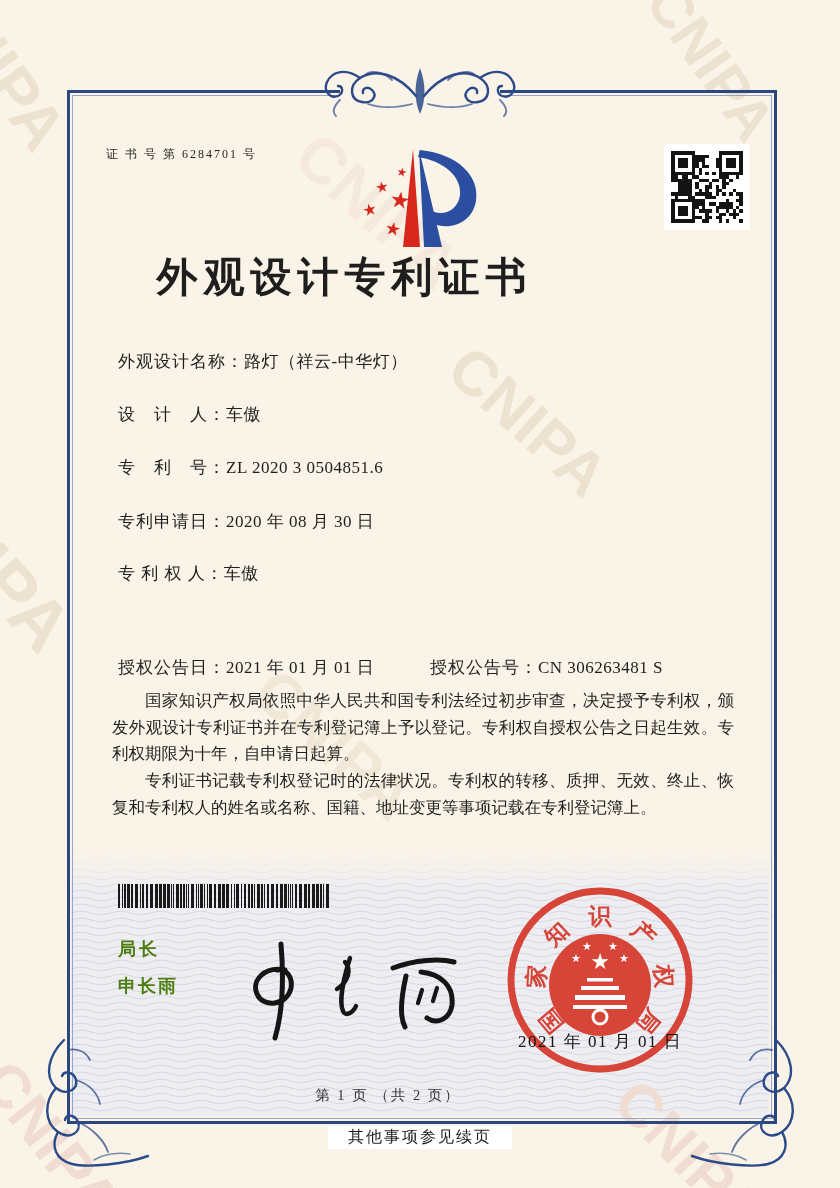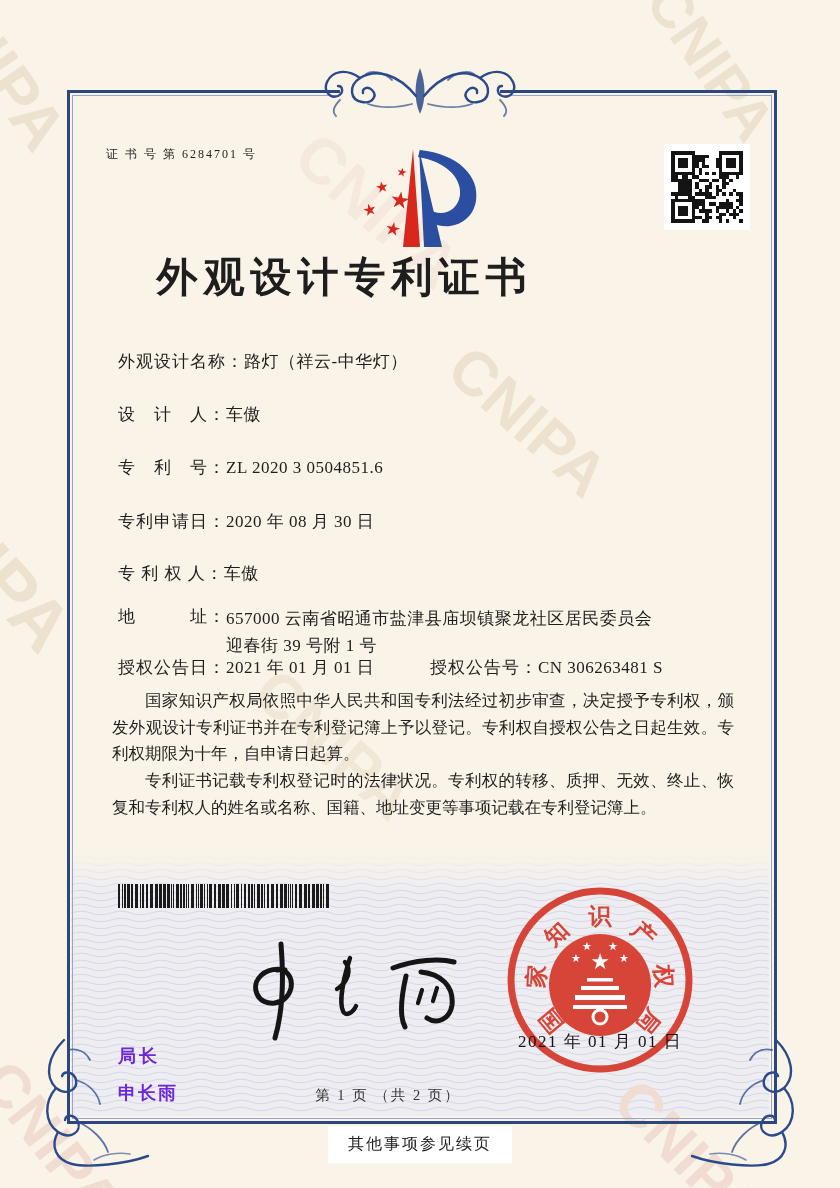--- a/index.html
+++ b/index.html
@@ -28,34 +28,34 @@
   .flabel{letter-spacing:1px;}
   .fvalue{letter-spacing:.5px;}
   .fvalue.multi{display:inline-block;width:478px;white-space:pre-line;vertical-align:top;line-height:1.6;}
   .pair2{position:absolute;left:312px;top:0;white-space:nowrap;}
   
   .bodytext{position:absolute;left:112px;top:688px;width:622px;z-index:3;}
   .bodytext p{margin:0;text-indent:2em;font-size:16.5px;line-height:1.62;text-align:justify;color:#1f1f1f;}
   
   .barcode{position:absolute;left:118px;top:884px;z-index:3;}
   
-  .signer{position:absolute;left:118px;top:1044px;z-index:4;font-family:"Liberation Sans",sans-serif;
-          font-weight:600;color:#6d28d9;font-size:18px;letter-spacing:3px;}
+  .signer{position:absolute;left:118px;top:937px;z-index:4;font-family:"Liberation Sans",sans-serif;
+          font-weight:600;color:#4d7c0f;font-size:18px;letter-spacing:3px;}
   .signer .name{display:block;margin-top:13px;letter-spacing:2px;}
   .sig{position:absolute;left:225px;top:928px;z-index:4;}
   
   .seal{position:absolute;left:503px;top:883px;z-index:4;}
   .seal-char{font-size:23px;font-weight:bold;fill:#d5392a;font-family:"Liberation Serif",serif;}
   .seal-date{position:absolute;left:518px;top:1030px;width:200px;font-size:17px;letter-spacing:1.5px;
              color:#141414;z-index:5;white-space:nowrap;}
   
   .pagefoot{position:absolute;left:0;top:1086px;width:776px;text-align:center;font-size:14.5px;
             letter-spacing:2px;color:#333;z-index:3;}
   .note{position:absolute;left:0;top:1126px;width:840px;text-align:center;z-index:3;}
-  .note span{display:inline-block;background:#ffffff;padding:8px 20px;font-size:16px;letter-spacing:2px;}
+  .note span{display:inline-block;background:#ffffff;padding:1px 20px;font-size:16px;letter-spacing:2px;}
   .ornament-top{position:absolute;left:300px;top:56px;z-index:3;}
   .corner{position:absolute;z-index:3;}
 </style>
 </head>
 <body>
 
 <div class="page">
 
   <div class="wm" style="left:-30px;top:-38px;font-size:64px;transform:rotate(55deg);">CNIPA</div>
   <div class="wm" style="left:688px;top:-30px;font-size:58px;transform:rotate(55deg);">CNIPA</div>
@@ -420,24 +420,20 @@
   </div>
   <div class="field-row" style="top:456px;">
     <span class="flabel">专　利　号：</span><span class="fvalue">ZL 2020 3 0504851.6</span>
   </div>
   <div class="field-row" style="top:510px;">
     <span class="flabel">专利申请日：</span><span class="fvalue">2020 年 08 月 30 日</span>
   </div>
   <div class="field-row" style="top:562px;">
     <span class="flabel">专 利 权 人：</span><span class="fvalue">车傲</span>
   </div>
-  <div class="field-row" style="top:605px;">
-    <span class="flabel">地　　　址：</span><span class="fvalue multi">657000 云南省昭通市盐津县庙坝镇聚龙社区居民委员会
-迎春街 39 号附 1 号</span>
-  </div>
   <div class="field-row" style="top:656px;width:640px;">
     <span class="flabel">授权公告日：</span><span class="fvalue">2021 年 01 月 01 日</span>
     <span class="pair2">
       <span class="flabel">授权公告号：</span><span class="fvalue">CN 306263481 S</span>
     </span>
   </div>
 
   <div class="bodytext">
     <p>国家知识产权局依照中华人民共和国专利法经过初步审查，决定授予专利权，颁发外观设计专利证书并在专利登记簿上予以登记。专利权自授权公告之日起生效。专利权期限为十年，自申请日起算。</p>
     <p>专利证书记载专利权登记时的法律状况。专利权的转移、质押、无效、终止、恢复和专利权人的姓名或名称、国籍、地址变更等事项记载在专利登记簿上。</p>

